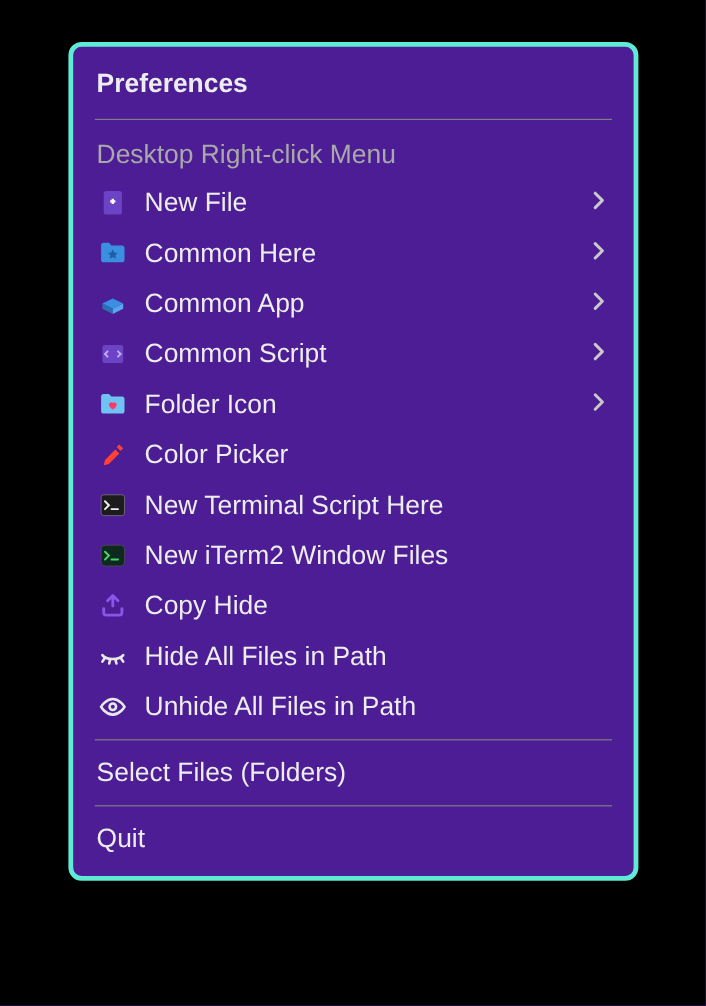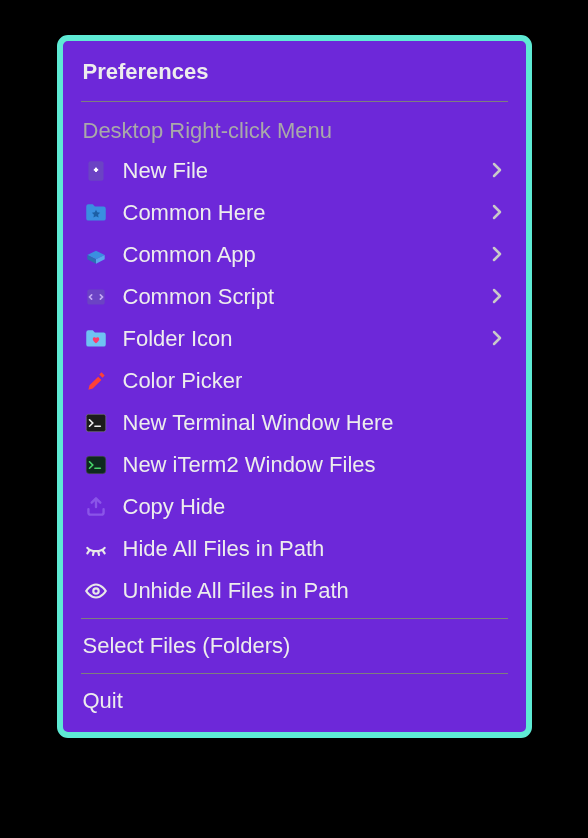--- a/index.html
+++ b/index.html
@@ -12,22 +12,22 @@
       width: 588px;
       height: 838px;
       font-family: -apple-system, BlinkMacSystemFont, "Segoe UI", Helvetica, Arial, sans-serif;
       display: flex;
       align-items: flex-start;
       justify-content: center;
       padding-top: 35px;
     }
     .menu {
       width: 475px;
-      background: #6d28d9;
-      border: 6px solid #5eead4;
+      background: #4c1d95;
+      border: 4px solid #5eead4;
       border-radius: 11px;
       padding: 8px 0 10px 0;
       box-shadow: 0 8px 30px rgba(0,0,0,0.6);
     }
     .menu-item, .menu-heading, .section-header {
       padding: 6px 20px;
       display: flex;
       align-items: center;
       font-size: 22px;
       color: #ededed;
@@ -179,21 +179,21 @@
   </div>
 
   <div class="menu-item with-icon">
     <span class="icon-slot">
       <svg class="ic" viewBox="0 0 24 24">
           <rect x="3" y="4" width="18" height="16" rx="2" fill="#1c1c1c" stroke="#888" stroke-width="0.5"></rect>
           <path d="M6 9l3 3-3 3" stroke="#eee" stroke-width="1.5" fill="none" stroke-linecap="round"></path>
           <line x1="11" y1="15" x2="16" y2="15" stroke="#eee" stroke-width="1.5" stroke-linecap="round"></line>
         </svg>
     </span>
-    <span class="label">New Terminal Window Here</span>
+    <span class="label">New Terminal Script Here</span>
   </div>
 
   <div class="menu-item with-icon">
     <span class="icon-slot">
       <svg class="ic" viewBox="0 0 24 24">
           <rect x="3" y="4" width="18" height="16" rx="3" fill="#0e2a1e" stroke="#555" stroke-width="0.5"></rect>
           <path d="M6 9l3 3-3 3" stroke="#47d66a" stroke-width="1.5" fill="none" stroke-linecap="round"></path>
           <line x1="11" y1="15" x2="16" y2="15" stroke="#47d66a" stroke-width="1.5" stroke-linecap="round"></line>
         </svg>
     </span>

